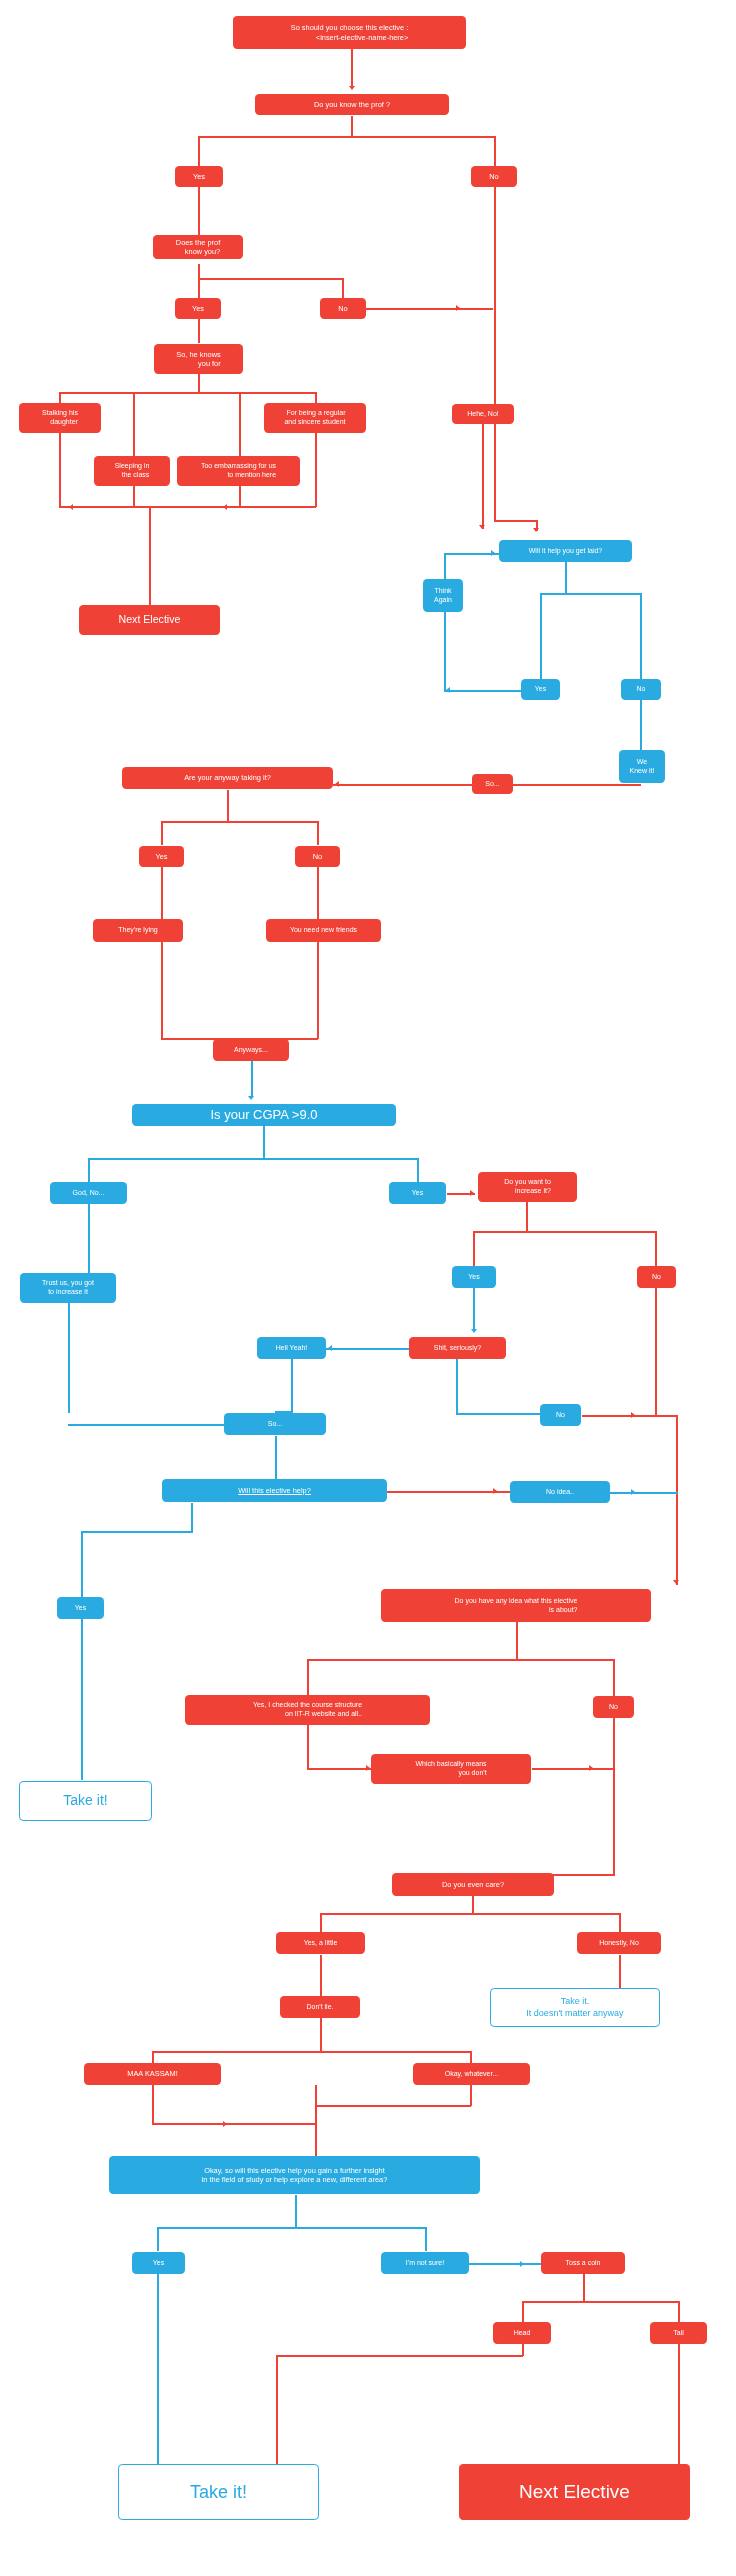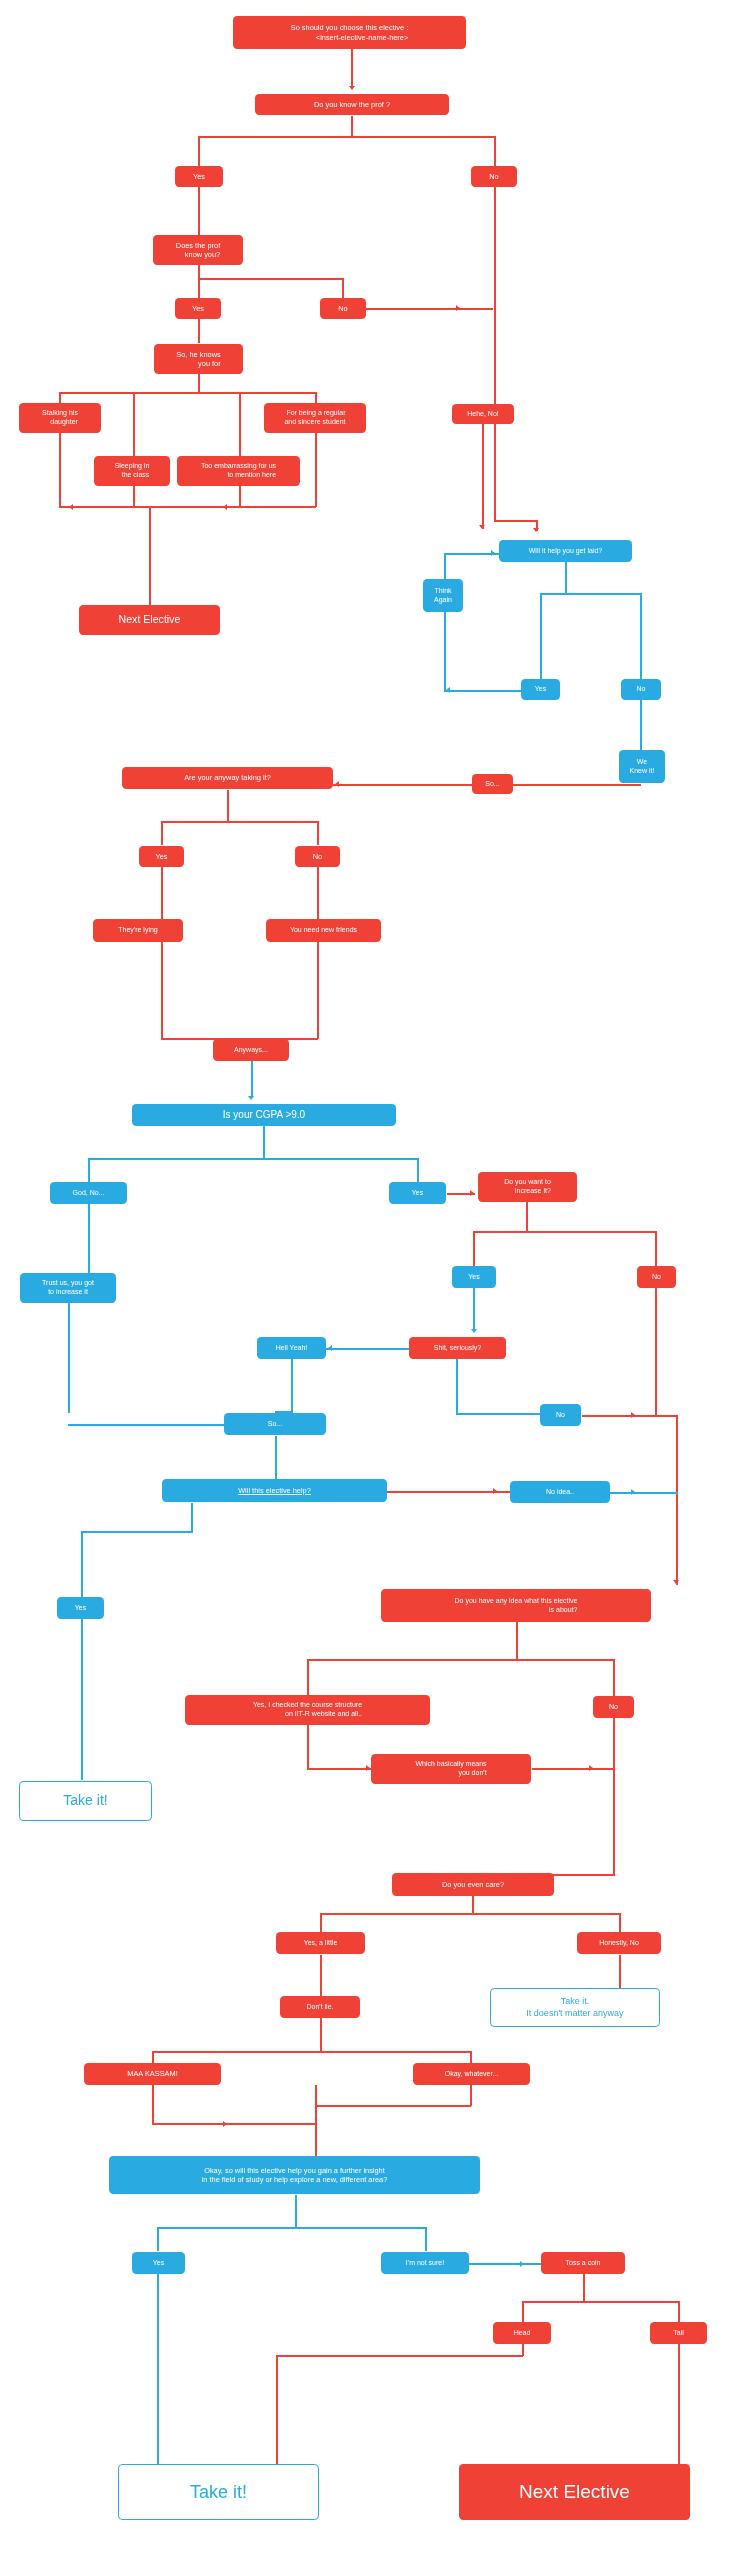--- a/index.html
+++ b/index.html
@@ -219,21 +219,21 @@
       </div>
       <div class="node red" style="left: 255px; top: 94px; width: 194px; height: 21px; font-size: 7.4px; padding: 1.1px 3.2px;">
         <span style="white-space: pre-line;">Do you know the prof ?</span>
       </div>
       <div class="node red" style="left: 175px; top: 166px; width: 48px; height: 21px; font-size: 7.4px; padding: 1.1px 3.2px;">
         <span style="white-space: pre-line;">Yes</span>
       </div>
       <div class="node red" style="left: 471px; top: 166px; width: 46px; height: 21px; font-size: 7.4px; padding: 1.1px 3.2px;">
         <span style="white-space: pre-line;">No</span>
       </div>
-      <div class="node red" style="left: 153px; top: 235px; width: 90px; height: 30px; font-size: 7.4px; padding: 1.1px 3.2px;">
+      <div class="node red" style="left: 153px; top: 235px; width: 90px; height: 24px; font-size: 7.4px; padding: 1.1px 3.2px;">
         <span style="white-space: pre-line;">Does the prof
 know you?</span>
       </div>
       <div class="node red" style="left: 175px; top: 298px; width: 46px; height: 21px; font-size: 7.4px; padding: 1.1px 3.2px;">
         <span style="white-space: pre-line;">Yes</span>
       </div>
       <div class="node red" style="left: 320px; top: 298px; width: 46px; height: 21px; font-size: 7.4px; padding: 1.1px 3.2px;">
         <span style="white-space: pre-line;">No</span>
       </div>
       <div class="node red" style="left: 154px; top: 344px; width: 89px; height: 30px; font-size: 7.4px; padding: 1.1px 3.2px;">
@@ -293,21 +293,21 @@
       </div>
       <div class="node red" style="left: 93px; top: 919px; width: 90px; height: 23px; font-size: 7px; padding: 1.1px 3.2px;">
         <span style="white-space: pre-line;">They're lying</span>
       </div>
       <div class="node red" style="left: 266px; top: 919px; width: 115px; height: 23px; font-size: 7px; padding: 1.1px 3.2px;">
         <span style="white-space: pre-line;">You need new friends</span>
       </div>
       <div class="node red" style="left: 213px; top: 1039px; width: 76px; height: 22px; font-size: 7px; padding: 1.1px 3.2px;">
         <span style="white-space: pre-line;">Anyways...</span>
       </div>
-      <div class="node blue" style="left: 132px; top: 1104px; width: 264px; height: 22px; font-size: 10px; padding: 1.1px 3.2px;">
+      <div class="node blue" style="left: 132px; top: 1104px; width: 264px; height: 22px; font-size: 13px; padding: 1.1px 3.2px;">
         <span style="white-space: pre-line;">Is your CGPA &gt;9.0</span>
       </div>
       <div class="node blue" style="left: 50px; top: 1182px; width: 77px; height: 22px; font-size: 7px; padding: 1.1px 3.2px;">
         <span style="white-space: pre-line;">God, No...</span>
       </div>
       <div class="node blue" style="left: 389px; top: 1182px; width: 57px; height: 22px; font-size: 7px; padding: 1.1px 3.2px;">
         <span style="white-space: pre-line;">Yes</span>
       </div>
       <div class="node red" style="left: 478px; top: 1172px; width: 99px; height: 30px; font-size: 7px; padding: 1.1px 3.2px;">
         <span style="white-space: pre-line;">Do you want to

